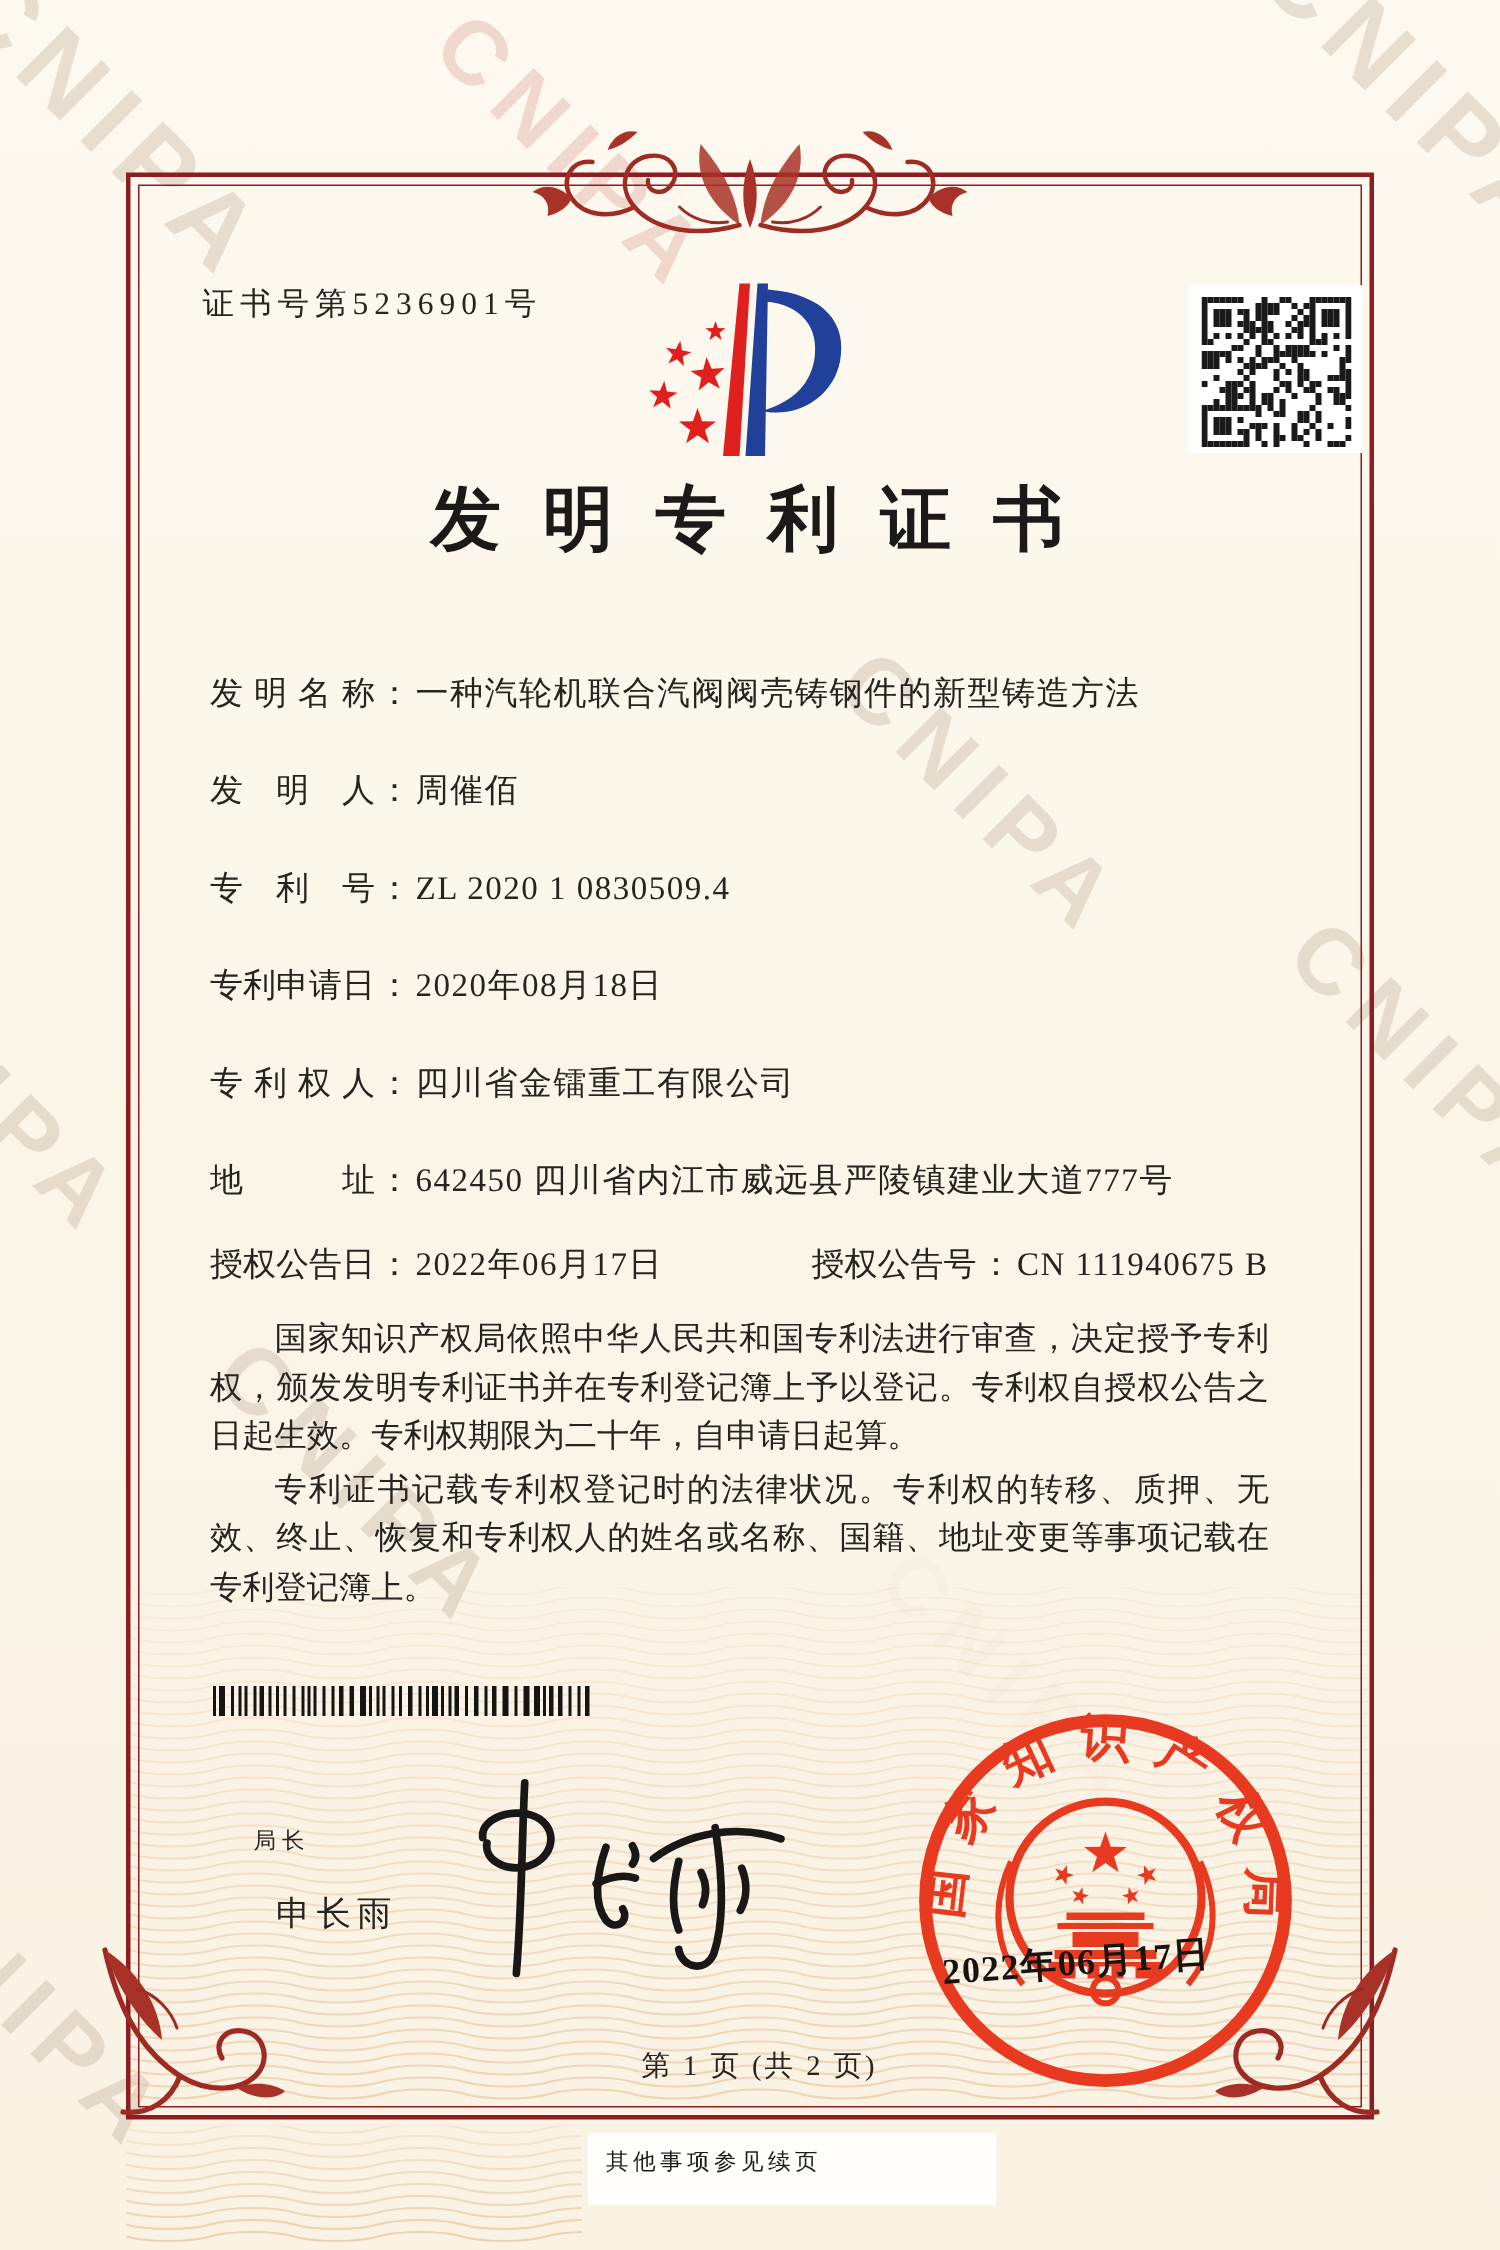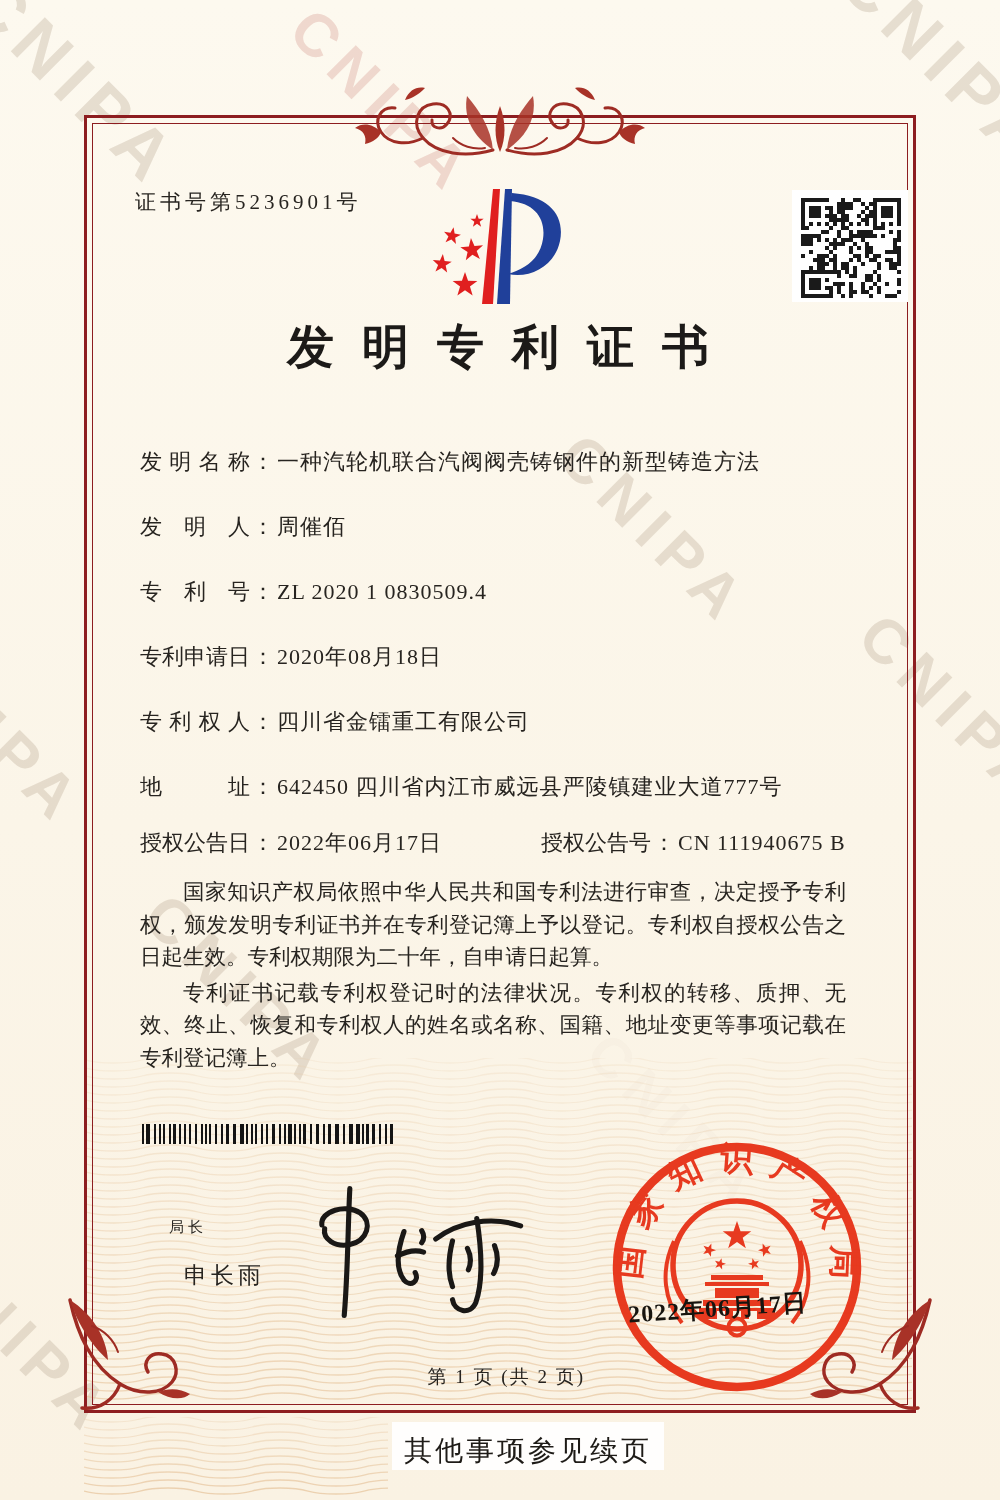--- a/index.html
+++ b/index.html
@@ -40,21 +40,21 @@
   .paras p{margin:0 16px 3px 0;text-indent:2em;}
   
   .director-title{left:153px;top:1218px;font-size:15px;letter-spacing:4px;margin-left:16px;}
   .director-name{left:147px;top:1260px;font-size:23px;letter-spacing:4px;margin-left:37px;}
   .seal-date{
     left:628px;top:1292px;width:190px;font-size:24px;font-weight:bold;color:#17140f;
     transform:rotate(-4deg);letter-spacing:1px;white-space:nowrap;
   }
   .page-info{left:375px;top:1364px;width:210px;text-align:right;font-size:19px;letter-spacing:2px;}
   .footer-box{left:392px;top:1422px;width:272px;height:48px;background:rgba(255,255,255,0.9);}
-  .footer-note{left:404px;top:1432px;font-size:28px;letter-spacing:3px;color:#1e1b17;}
+  .footer-note{left:404px;top:1432px;font-size:15px;letter-spacing:3px;color:#1e1b17;}
 </style>
 </head>
 <body>
 
 <div class="abs" id="wm-layer">
     <div class="wm" style="left: 10px; top: -40px; font-size: 70px; color: rgba(186, 167, 145, 0.33);">CNIPA</div>
     <div class="wm" style="left: 880px; top: -60px; font-size: 70px; color: rgba(186, 167, 145, 0.33);">CNIPA</div>
     <div class="wm" style="left: 595px; top: 420px; font-size: 62px; color: rgba(186, 167, 145, 0.33);">CNIPA</div>
     <div class="wm" style="left: -70px; top: 620px; font-size: 62px; color: rgba(186, 167, 145, 0.33);">CNIPA</div>
     <div class="wm" style="left: 895px; top: 600px; font-size: 62px; color: rgba(186, 167, 145, 0.33);">CNIPA</div>

